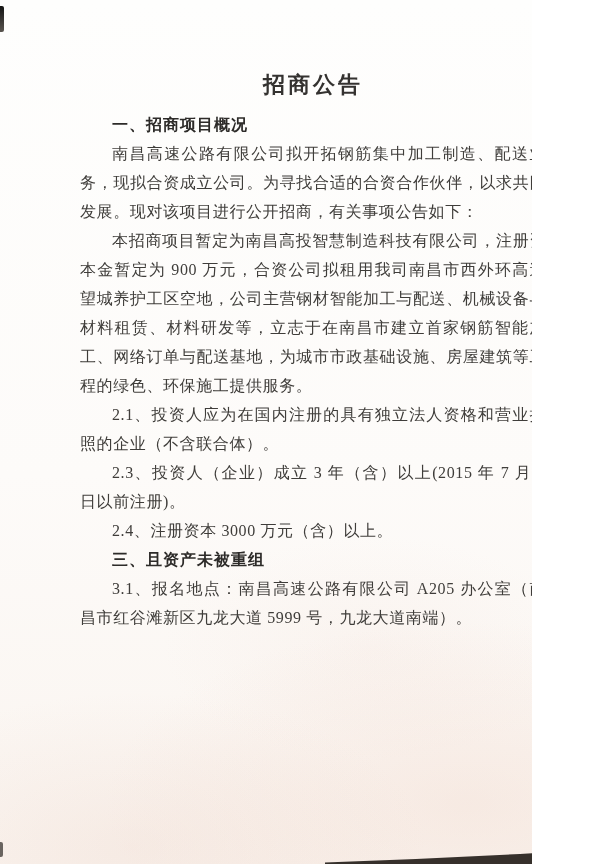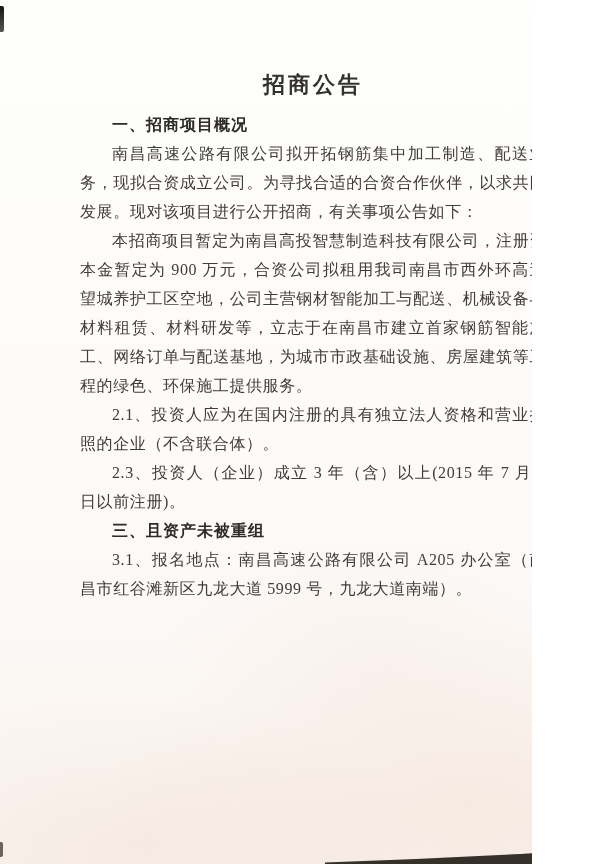--- a/index.html
+++ b/index.html
@@ -119,20 +119,21 @@
 
 <div class="page">
 
   <div class="doc">
     <h1 class="title">招商公告</h1>
     <p class="para heading">一、招商项目概况</p>
     <p class="para">南昌高速公路有限公司拟开拓钢筋集中加工制造、配送业务，现拟合资成立公司。为寻找合适的合资合作伙伴，以求共同发展。现对该项目进行公开招商，有关事项公告如下：</p>
     <p class="para">本招商项目暂定为南昌高投智慧制造科技有限公司，注册资本金暂定为 900 万元，合资公司拟租用我司南昌市西外环高速望城养护工区空地，公司主营钢材智能加工与配送、机械设备与材料租赁、材料研发等，立志于在南昌市建立首家钢筋智能加工、网络订单与配送基地，为城市市政基础设施、房屋建筑等工程的绿色、环保施工提供服务。</p>
     <p class="para">2.1、投资人应为在国内注册的具有独立法人资格和营业执照的企业（不含联合体）。</p>
     <p class="para">2.3、投资人（企业）成立 3 年（含）以上(2015 年 7 月 1 日以前注册)。</p>
+    <p class="para">2.4、注册资本 3000 万元（含）以上。</p>
     <p class="para heading">三、且资产未被重组</p>
     <p class="para">3.1、报名地点：南昌高速公路有限公司 A205 办公室（南昌市红谷滩新区九龙大道 5999 号，九龙大道南端）。</p>
   </div>
 
   <div class="seal-residue"></div>
 
   <div class="seal">
     <div class="seal-ring"></div>
     <svg class="seal-star" viewBox="-30 -30 60 60" xmlns="http://www.w3.org/2000/svg">
       <polygon points="0,-26 6.2,-8.5 24.7,-8 10,3.2 15.3,21 0,10.5 -15.3,21 -10,3.2 -24.7,-8 -6.2,-8.5" fill="none" stroke="#c4372e" stroke-width="3.4" stroke-linejoin="miter"></polygon>

